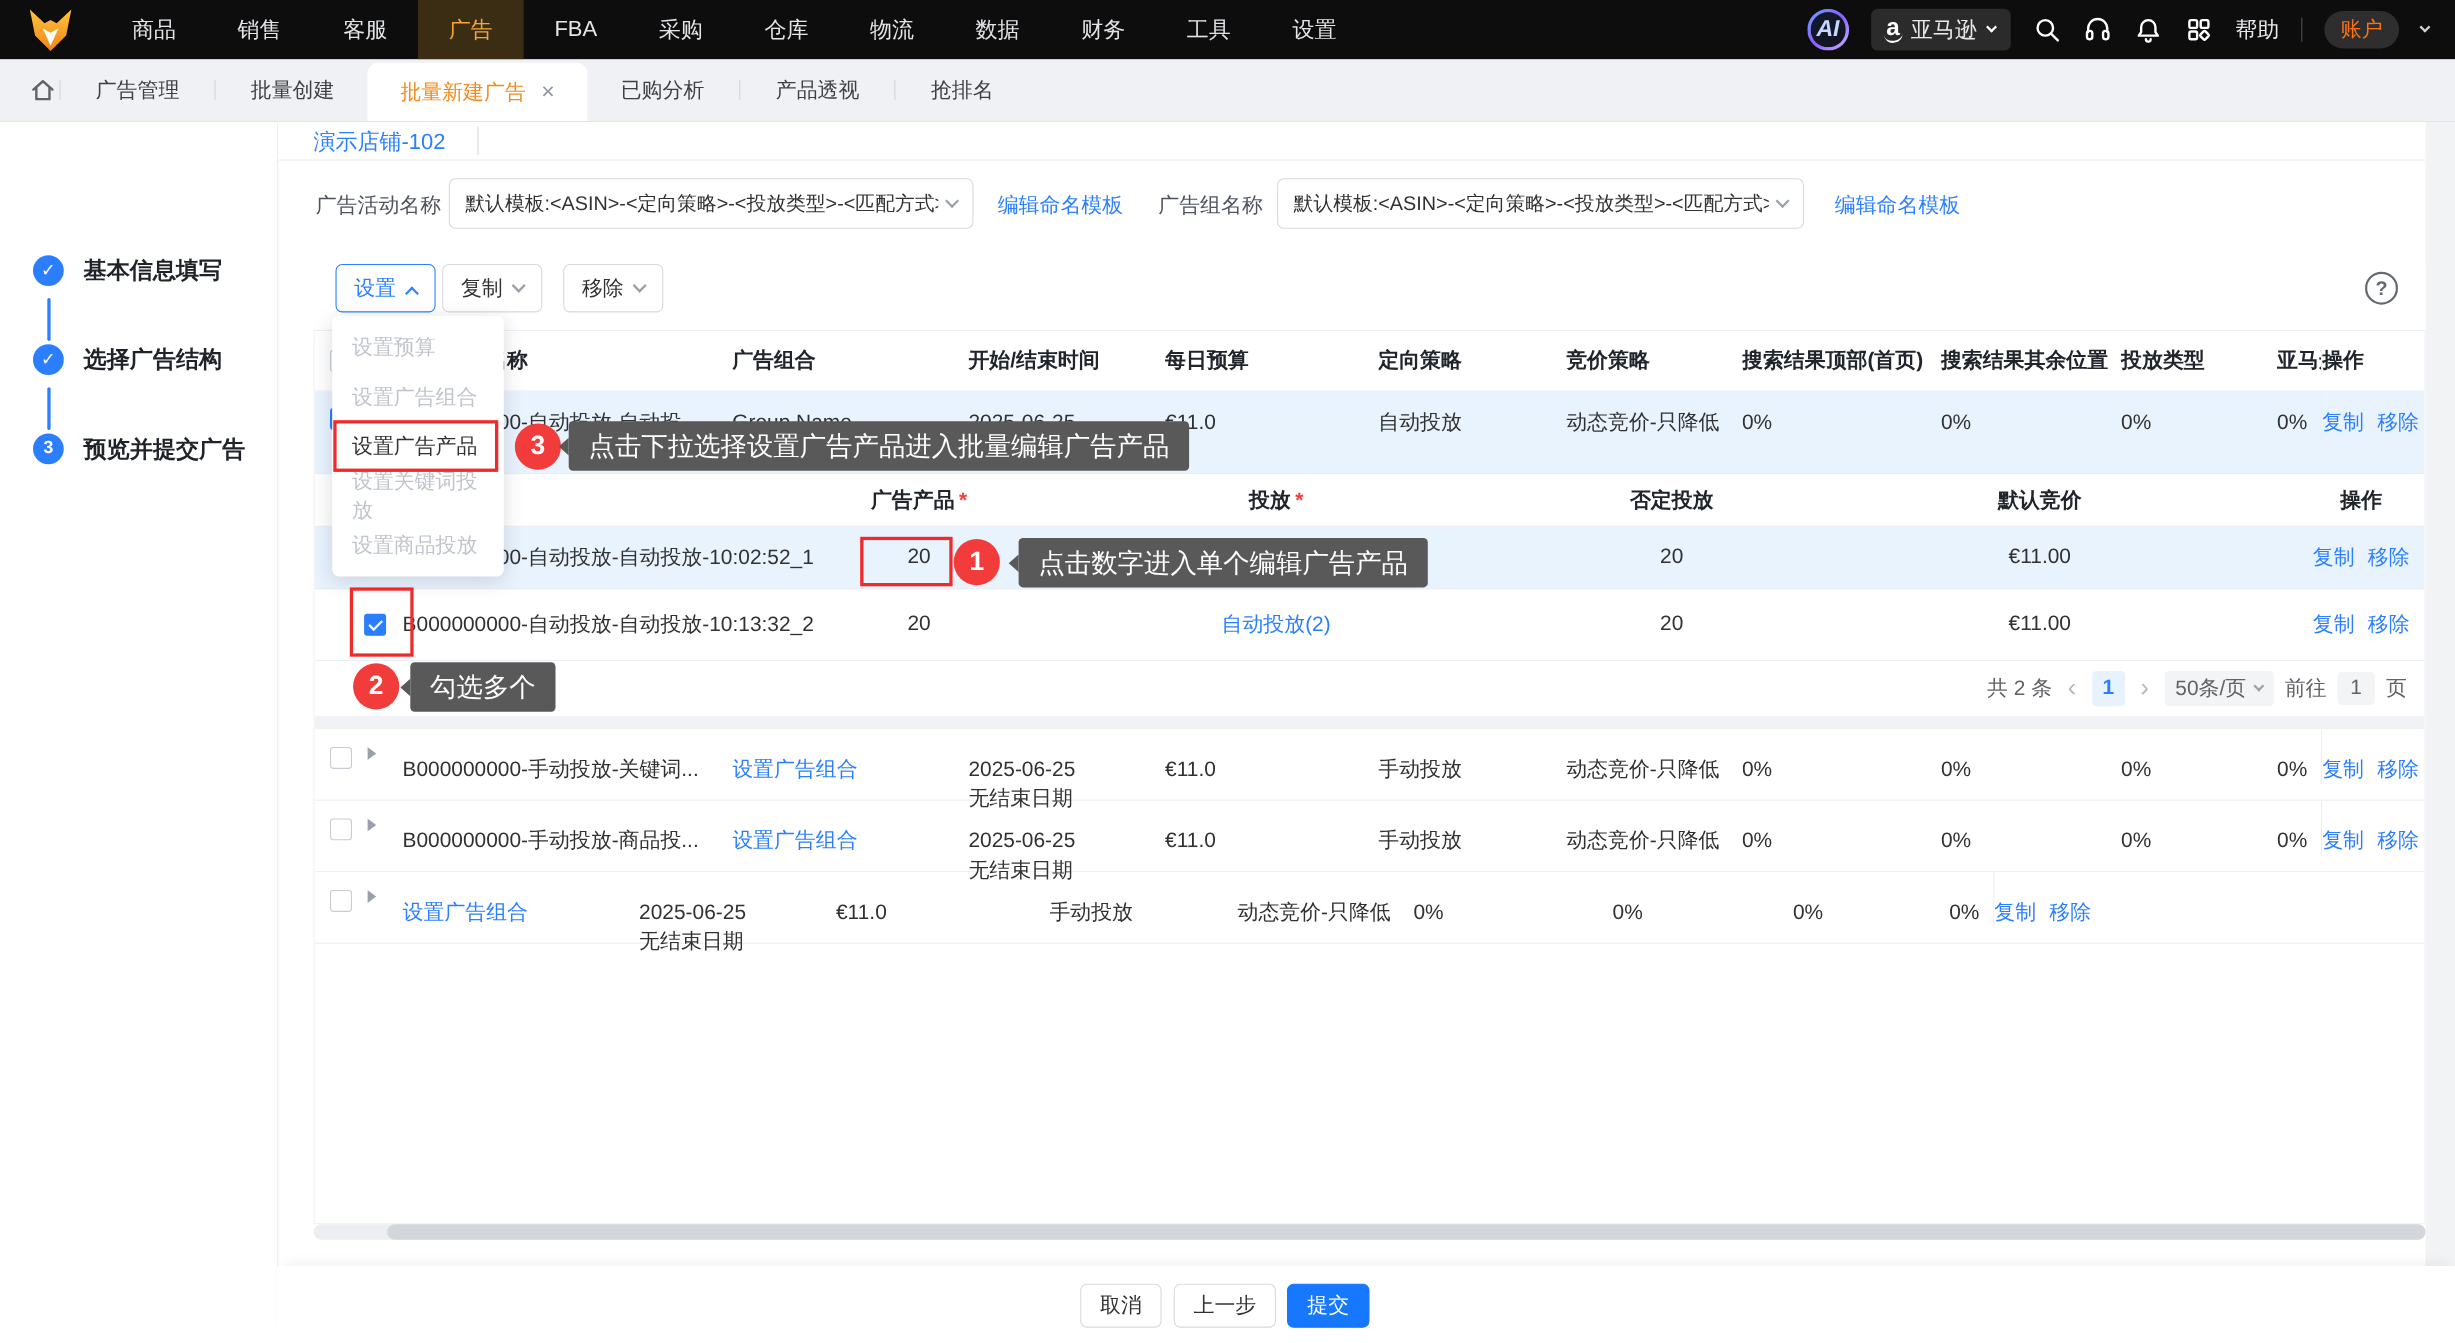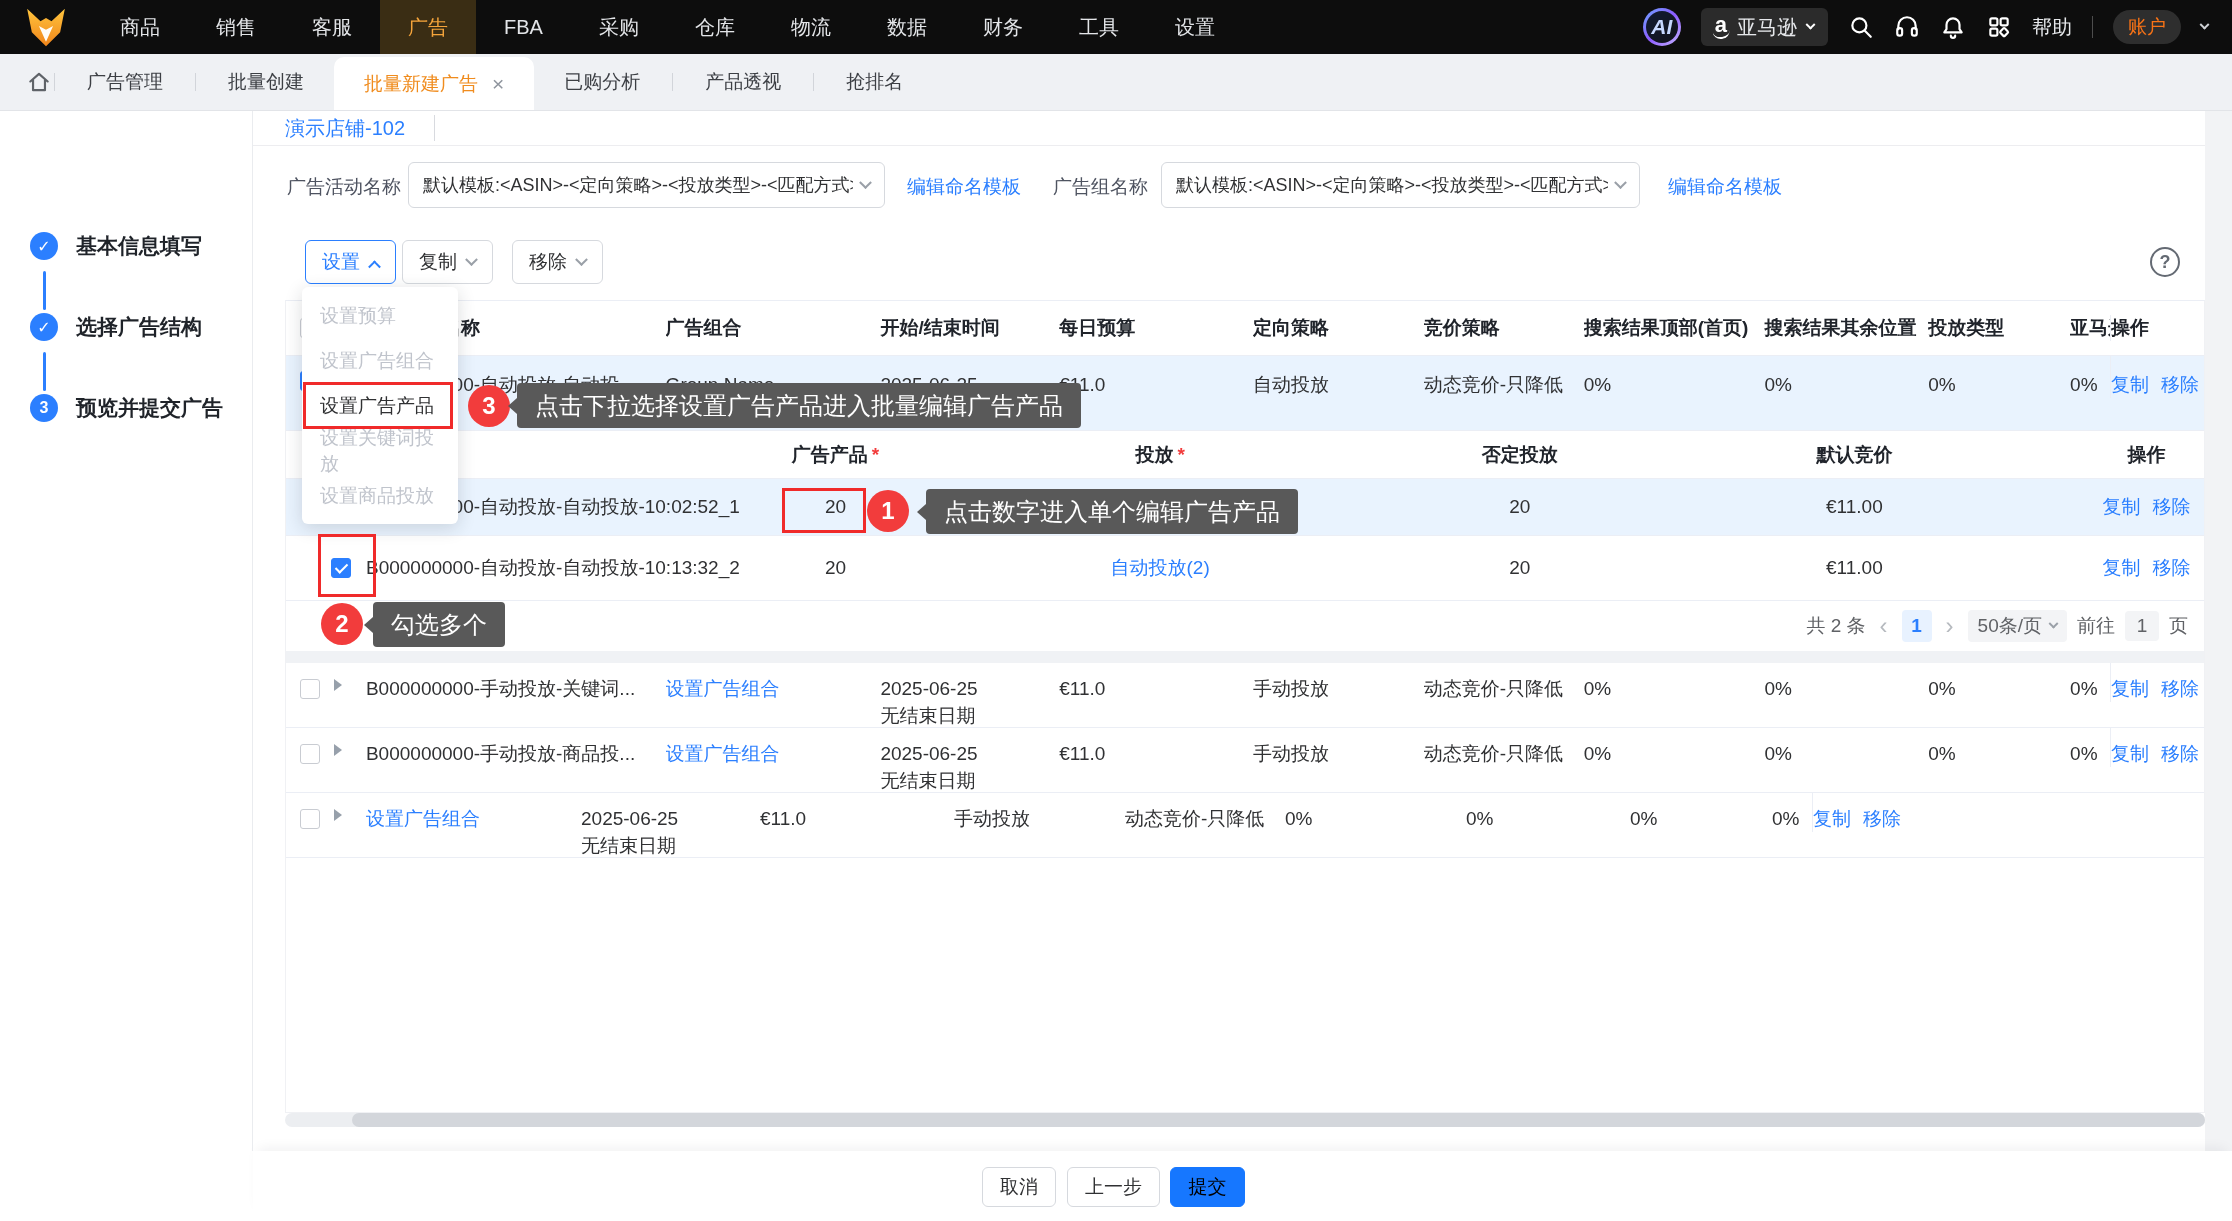--- a/index.html
+++ b/index.html
@@ -83,21 +83,21 @@
   .cell{padding-right:8px;white-space:nowrap;overflow:hidden}
   .thead{height:55px;align-items:center}
   .thead .cell{font-weight:700;color:#20242b}
   .cc0{width:48px;display:flex;justify-content:flex-start;padding-left:14px}
   .cc1{width:32px;display:flex;align-items:center}
   .cc2{width:300px}.cc3{width:215px}.cc4{width:179px}.cc5{width:194px}.cc6{width:171px}
   .cc7{width:160px}.cc8{width:181px}.cc9{width:164px}.cc10{width:142px}
   .cc11{width:40px}
   .cc12{width:94px;border-left:1px solid #ebeef5;display:flex;gap:12px}
   .crow{height:65px;align-items:flex-start}
-  .crow .cell{padding-top:12px;line-height:27px}
+  .crow .cell{padding-top:23px;line-height:27px}
   .crow .cc0,.crow .cc1{padding-top:16px}
   .row-expanded{height:75px;background:#e9f3fe}
   .row-expanded .cell{padding-top:15px}
   .actions a{color:#2b7fff}
 
   .checkbox{position:relative;display:inline-block;width:20px;height:20px;border:1px solid #c9ccd2;border-radius:3px;background:#fff;cursor:pointer;flex:none}
   .checkbox.checked{background:#2b7fff;border-color:#2b7fff}
   .checkbox.checked::after{content:'';position:absolute;left:6px;top:2px;width:5px;height:10px;
     border:solid #fff;border-width:0 2.5px 2.5px 0;transform:rotate(45deg)}
   .tri-right{width:0;height:0;border-top:6px solid transparent;border-bottom:6px solid transparent;border-left:8px solid #97a0ab;cursor:pointer}
@@ -131,21 +131,21 @@
   .h-scrollbar .thumb{position:absolute;left:67px;top:0;right:0;height:14px;background:#d3d6db;border-radius:7px;cursor:grab}
 
   
   .footer{position:absolute;left:253px;top:1151px;width:1979px;height:70px;background:#fff;
     box-shadow:0 -8px 12px -6px rgba(31,35,41,.07)}
   .f-btn{position:absolute;top:16px;height:40px;border:1px solid #d6d9de;border-radius:6px;background:#fff;
     font-size:19px;color:#303133;display:flex;align-items:center;justify-content:center;cursor:pointer;
     font-family:"Liberation Sans","DejaVu Sans",sans-serif}
   .f-cancel{left:729px;width:74px}
   .f-prev{left:814px;width:93px}
-  .f-submit{left:917px;width:75px;background:#1677ff;border-color:#1677ff;color:#000000}
+  .f-submit{left:917px;width:75px;background:#1677ff;border-color:#1677ff;color:#ffffff}
 
   
   .settings-menu{position:absolute;left:302px;top:287px;width:156px;background:#fff;border-radius:6px;
     box-shadow:0 4px 18px rgba(31,35,41,.16);padding:6px 0;z-index:50}
   .menu-item{height:45px;display:flex;align-items:center;padding:0 18px;font-size:19px;color:#c0c4cc;cursor:not-allowed}
   .menu-item.enabled{color:#303133;cursor:pointer}
 
   
   .red-box{position:absolute;border:3px solid #f02a2a;z-index:60;pointer-events:none}
   #rb-menu{left:303px;top:382px;width:150px;height:47px}

